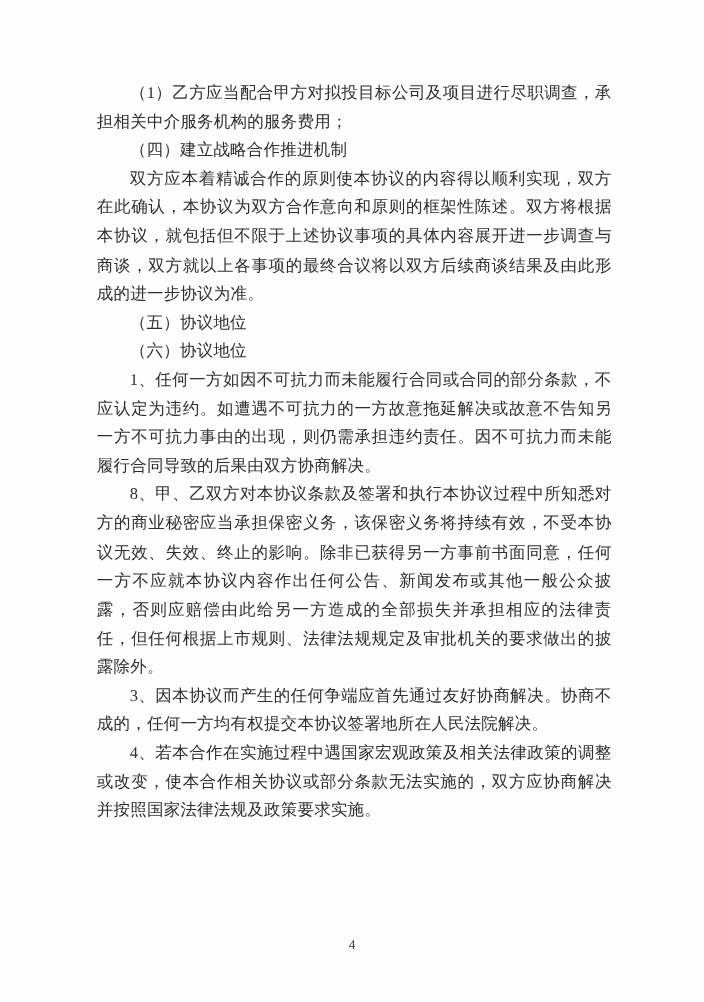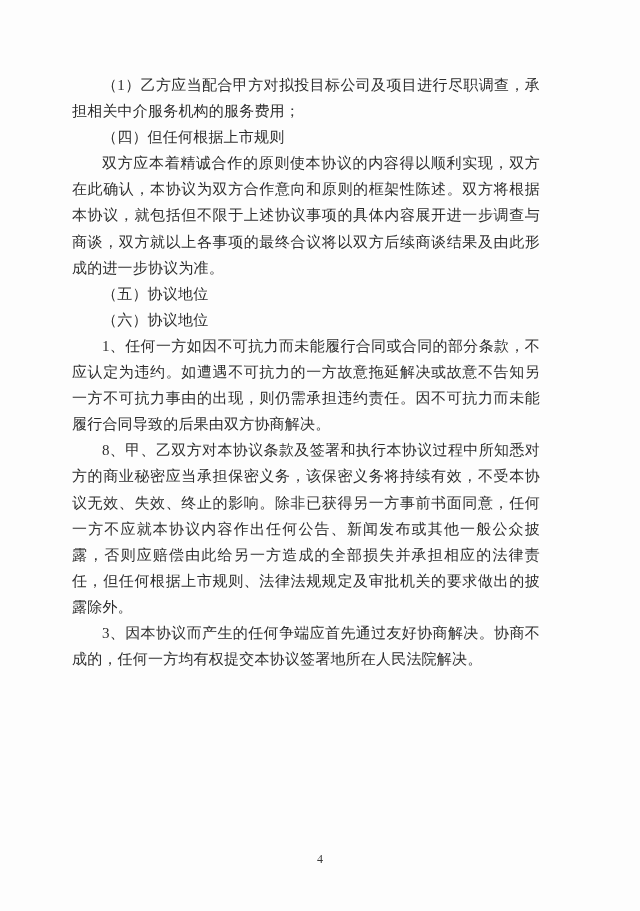--- a/index.html
+++ b/index.html
@@ -12,21 +12,21 @@
     width: 640px;
     height: 911px;
     margin: 0 auto;
     background: #fdfdfd;
     overflow: hidden;
     font-family: "Liberation Serif", "DejaVu Serif", serif;
     color: #2e2e2e;
   }
   .text-block {
     position: absolute;
-    left: 72px;
+    left: 88px;
     top: 72px;
     width: 468px;
   }
   .para {
     margin: 0;
     font-size: 15px;
     line-height: 26.1px;
     text-align: justify;
     text-indent: 2em;
     letter-spacing: 0.2px;
@@ -44,22 +44,23 @@
     font-size: 12px;
     color: #3a3a3a;
   }
 </style>
 </head>
 <body>
 
 <div class="page">
   <div class="text-block">
     <p class="para">（1）乙方应当配合甲方对拟投目标公司及项目进行尽职调查，承担相关中介服务机构的服务费用；</p>
-    <p class="para heading">（四）但任何根据上市规则</p>
+    <p class="para heading">（四）建立战略合作推进机制</p>
     <p class="para">双方应本着精诚合作的原则使本协议的内容得以顺利实现，双方在此确认，本协议为双方合作意向和原则的框架性陈述。双方将根据本协议，就包括但不限于上述协议事项的具体内容展开进一步调查与商谈，双方就以上各事项的最终合议将以双方后续商谈结果及由此形成的进一步协议为准。</p>
     <p class="para heading">（五）协议地位</p>
     <p class="para heading">（六）协议地位</p>
     <p class="para">1、任何一方如因不可抗力而未能履行合同或合同的部分条款，不应认定为违约。如遭遇不可抗力的一方故意拖延解决或故意不告知另一方不可抗力事由的出现，则仍需承担违约责任。因不可抗力而未能履行合同导致的后果由双方协商解决。</p>
     <p class="para">8、甲、乙双方对本协议条款及签署和执行本协议过程中所知悉对方的商业秘密应当承担保密义务，该保密义务将持续有效，不受本协议无效、失效、终止的影响。除非已获得另一方事前书面同意，任何一方不应就本协议内容作出任何公告、新闻发布或其他一般公众披露，否则应赔偿由此给另一方造成的全部损失并承担相应的法律责任，但任何根据上市规则、法律法规规定及审批机关的要求做出的披露除外。</p>
     <p class="para">3、因本协议而产生的任何争端应首先通过友好协商解决。协商不成的，任何一方均有权提交本协议签署地所在人民法院解决。</p>
+    <p class="para">4、若本合作在实施过程中遇国家宏观政策及相关法律政策的调整或改变，使本合作相关协议或部分条款无法实施的，双方应协商解决并按照国家法律法规及政策要求实施。</p>
   </div>
   <div class="page-number">4</div>
 </div>
 
 </body></html>

